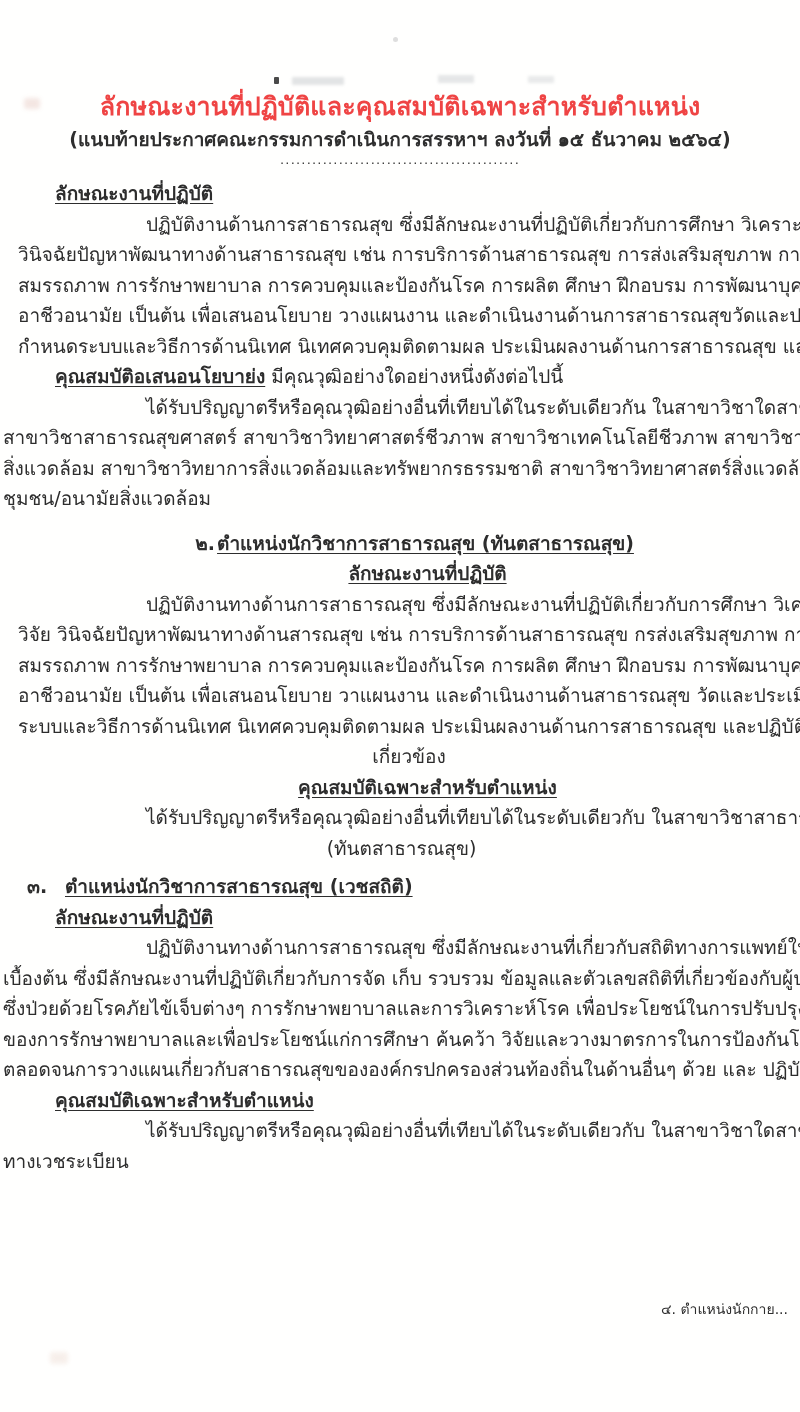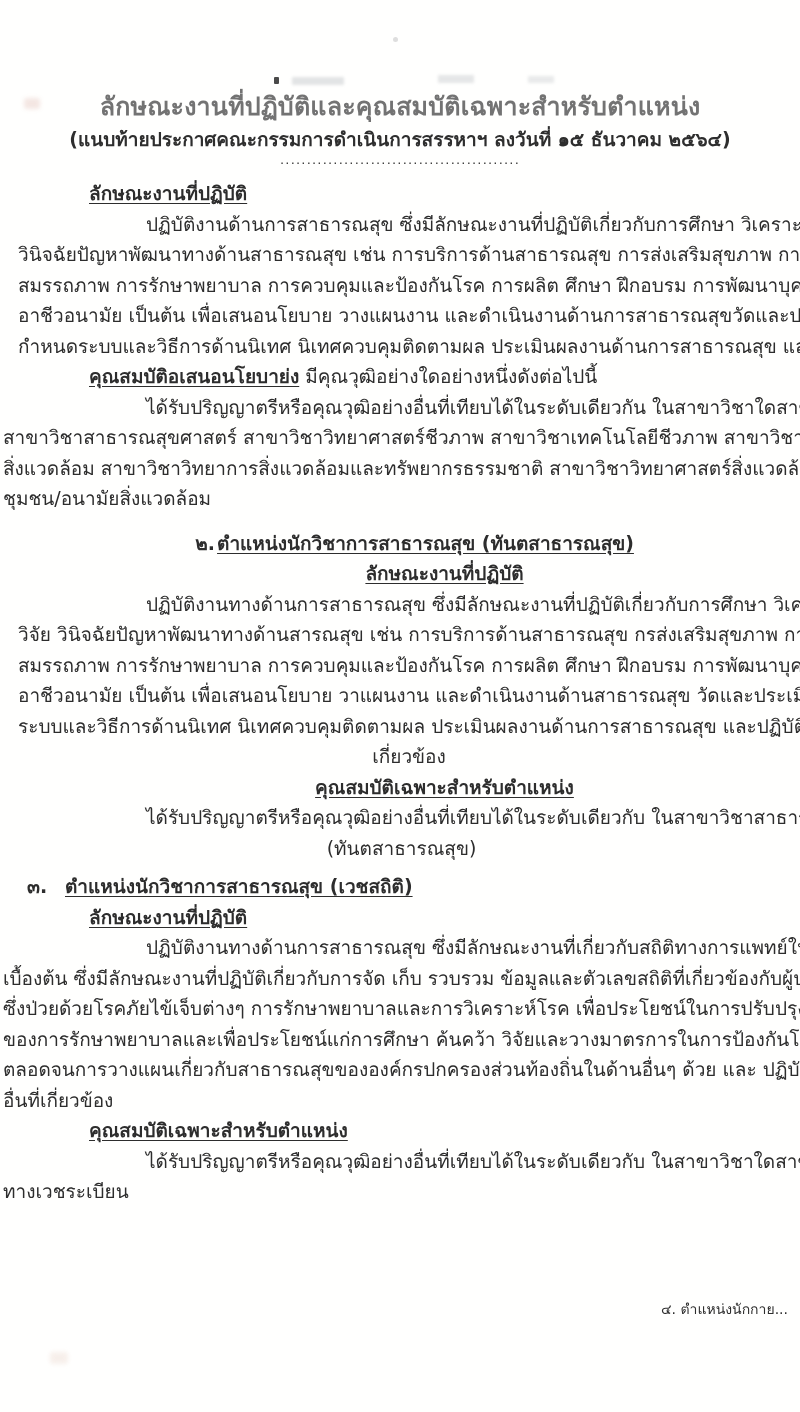--- a/index.html
+++ b/index.html
@@ -7,21 +7,21 @@
     width:800px;height:1412px;
     background:#fdfdfc;
     color:#2d2d2d;
     font-family:"DejaVu Sans","Liberation Sans",sans-serif;
     position:relative;
     overflow:hidden;
   }
   .page{position:absolute;inset:0;background:#fffffe;}
   .doc-title{
     position:absolute;top:86px;left:0;right:0;
-    text-align:center;font-size:25px;font-weight:700;color:#737373;
+    text-align:center;font-size:25px;font-weight:700;color:#ef4444;
     letter-spacing:.2px;
   }
   .doc-subtitle{
     position:absolute;top:124px;left:0;right:0;
     text-align:center;font-size:19px;font-weight:700;color:#2e2e2e;
   }
   .dots{
     position:absolute;top:152px;left:0;right:0;
     text-align:center;font-size:13px;letter-spacing:1.2px;color:#3a3a3a;
   }
@@ -32,21 +32,21 @@
   .sec{margin:0;}
   .sec-1{margin-bottom:14px;}
   .sec-2{margin-bottom:8px;text-align:center;}
   .ln{margin-left:18px;white-space:nowrap;}
   .ln.outdent{margin-left:3px;}
   .ln.pfirst{margin-left:146px;}
   .sec-head{margin-left:27px;font-weight:700;}
   .sec-num{display:inline-block;min-width:24px;}
   .sec-num.wide{min-width:38px;}
   .u{text-decoration:underline;text-underline-offset:3px;}
-  .sub-head{margin-left:89px;font-weight:700;}
+  .sub-head{margin-left:55px;font-weight:700;}
   .qual-suffix{font-weight:400;text-decoration:none;}
   .continuation{
     position:absolute;right:12px;top:1298px;
     font-size:14px;color:#2d2d2d;white-space:nowrap;
   }
   
   .artifact{position:absolute;pointer-events:none;}
   .a-dot{left:274px;top:77px;width:5px;height:7px;background:#2a2a2a;border-radius:1px;opacity:.85;}
   .a-smudge1{left:292px;top:77px;width:52px;height:8px;background:#9aa0a6;opacity:.28;filter:blur(1.5px);}
   .a-smudge2{left:438px;top:75px;width:36px;height:8px;background:#9aa0a6;opacity:.25;filter:blur(1.5px);}
@@ -117,21 +117,20 @@
         <span class="sec-num wide">๓.</span><span class="u">ตำแหน่งนักวิชาการสาธารณสุข (เวชสถิติ)</span>
       </div>
       <div class="ln sub-head">
         <span class="u">ลักษณะงานที่ปฏิบัติ</span>
       </div>
       <div class="ln pfirst">ปฏิบัติงานทางด้านการสาธารณสุข ซึ่งมีลักษณะงานที่เกี่ยวกับสถิติทางการแพทย์ในขั้นตอน</div>
       <div class="ln outdent">เบื้องต้น ซึ่งมีลักษณะงานที่ปฏิบัติเกี่ยวกับการจัด เก็บ รวบรวม ข้อมูลและตัวเลขสถิติที่เกี่ยวข้องกับผู้ป่วย</div>
       <div class="ln outdent">ซึ่งป่วยด้วยโรคภัยไข้เจ็บต่างๆ การรักษาพยาบาลและการวิเคราะห์โรค เพื่อประโยชน์ในการปรับปรุงคุณภาพ</div>
       <div class="ln outdent">ของการรักษาพยาบาลและเพื่อประโยชน์แก่การศึกษา ค้นคว้า วิจัยและวางมาตรการในการป้องกันโรค</div>
       <div class="ln outdent">ตลอดจนการวางแผนเกี่ยวกับสาธารณสุขขององค์กรปกครองส่วนท้องถิ่นในด้านอื่นๆ ด้วย และ ปฏิบัติหน้าที่</div>
-      <div class="ln outdent">อื่นที่เกี่ยวข้อง</div>
       <div class="ln sub-head">
         <span class="u">คุณสมบัติเฉพาะสำหรับตำแหน่ง</span>
       </div>
       <div class="ln pfirst">ได้รับปริญญาตรีหรือคุณวุฒิอย่างอื่นที่เทียบได้ในระดับเดียวกับ ในสาขาวิชาใดสาขาวิชาหนึ่ง</div>
       <div class="ln outdent">ทางเวชระเบียน</div>
     </div>
 
   </div>
 
   <div class="continuation">๔. ตำแหน่งนักกาย...</div>

